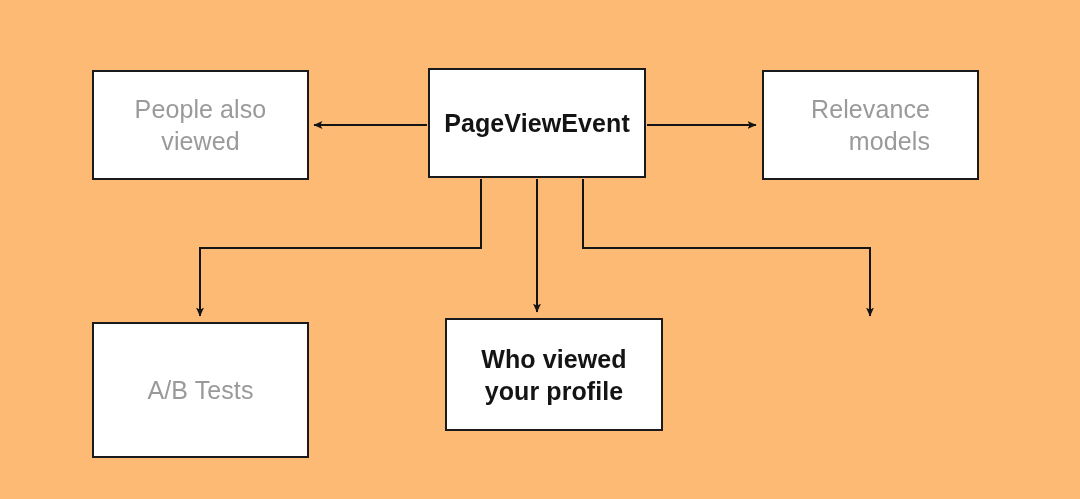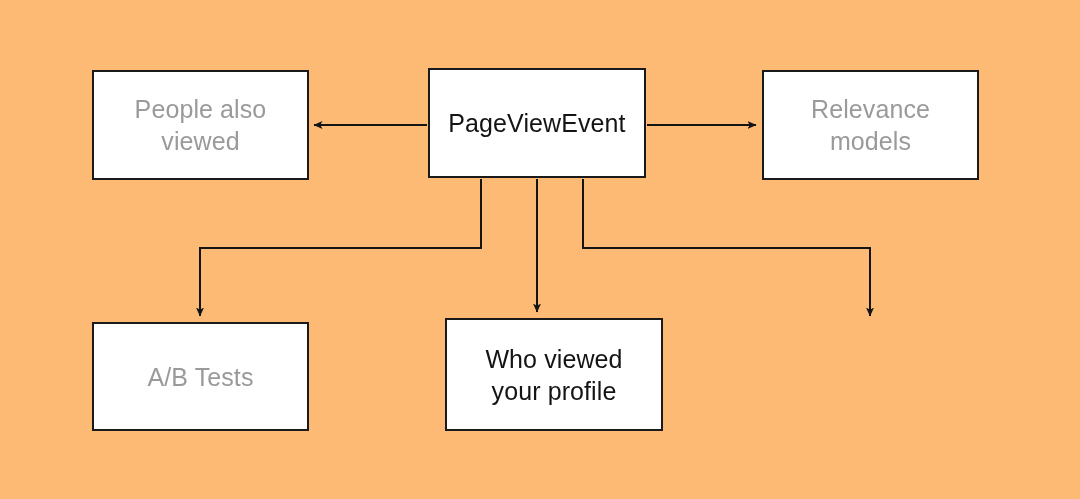--- a/index.html
+++ b/index.html
@@ -41,21 +41,21 @@
   .node-label {
     display: block;
     line-height: 1.28;
     letter-spacing: 0.1px;
     white-space: pre-line;
     padding: 0 6px;
   }
   .label-primary {
     color: #141414;
     font-size: 25px;
-    font-weight: 400;
+    font-weight: 700;
   }
   .label-muted {
     color: #9a9a9a;
     font-size: 25px;
     font-weight: 400;
   }
 </style>
 </head>
 <body>
 
@@ -81,26 +81,26 @@
 
   <div class="node" style="left:92px; top:70px; width:217px; height:110px;">
     <span class="node-label label-muted">People also
 viewed</span>
   </div>
 
   <div class="node" style="left:428px; top:68px; width:218px; height:110px;">
     <span class="node-label label-primary">PageViewEvent</span>
   </div>
 
-  <div class="node" style="left:762px; top:70px; width:217px; height:110px;">
+  <div class="node" style="left:762px; top:70px; width:217px; height:110px;text-align:right;">
     <span class="node-label label-muted">Relevance
 models</span>
   </div>
 
-  <div class="node" style="left:92px; top:322px; width:217px; height:109px;">
+  <div class="node" style="left:92px; top:322px; width:217px; height:136px;">
     <span class="node-label label-muted">A/B Tests</span>
   </div>
 
   <div class="node" style="left:428px; top:318px; width:218px; height:113px;margin-left:17px;">
     <span class="node-label label-primary">Who viewed
 your profile</span>
   </div>
 
 
 </div>

